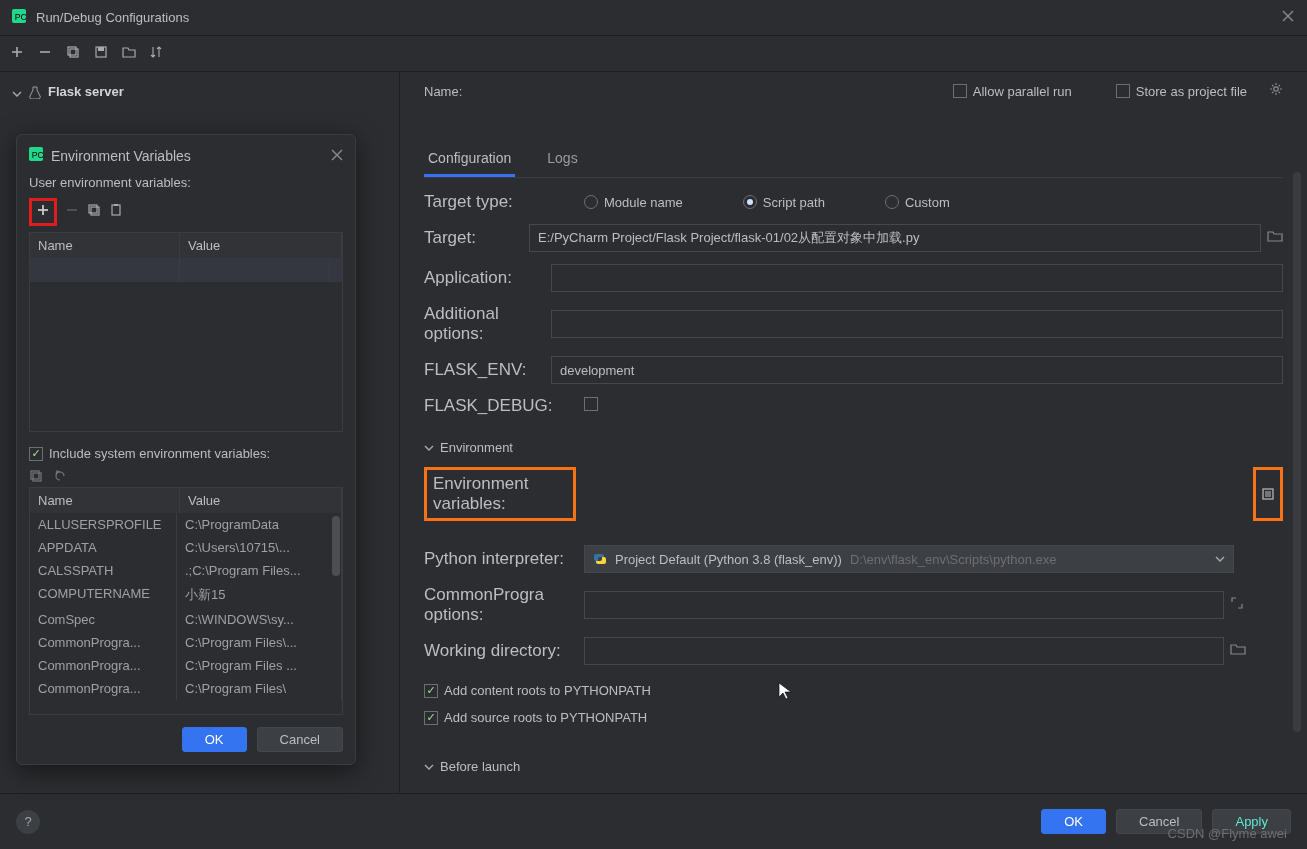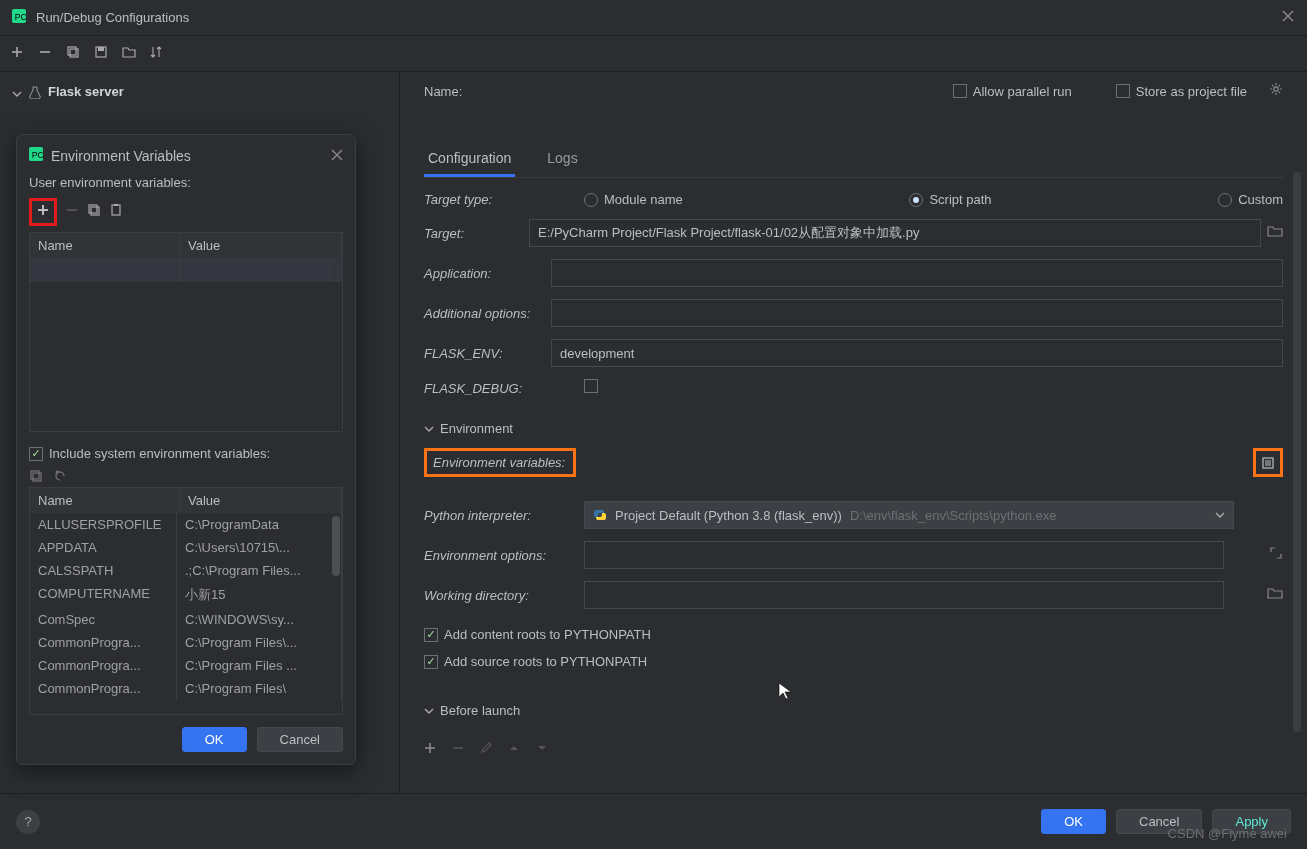--- a/index.html
+++ b/index.html
@@ -16,22 +16,22 @@
 .main { flex: 1; padding: 10px 24px; overflow: hidden; position: relative; }
 .name-row { display: flex; align-items: center; gap: 16px; margin-bottom: 0; }
 .input { background: #2b2d30; border: 1px solid #45474d; color: #bcbec4; padding: 4px 8px; font-size: 13px; height: 28px; }
 .name-input { width: 430px; }
 .checkbox-row { display:inline-flex; align-items:center; gap:6px; color:#bcbec4; font-size:13px; }
 .tabs { display: flex; gap: 28px; border-bottom: 1px solid #3a3c40; margin-top: 42px; }
 .tab { padding: 8px 4px; font-size: 14px; color: #9a9c9f; cursor: pointer; }
 .tab.active { color: #bcbec4; border-bottom: 3px solid #3574f0; }
 .form-grid { margin-top: 14px; display:flex; flex-direction:column; gap:12px; }
 .form-row { display:flex; align-items:center; gap:8px; }
-.form-row .lbl { width: 152px; color:#bcbec4; font-size:13px;font-style:italic; }
-.form-row .fld { flex:1;justify-content:space-between; }
+.form-row .lbl { width: 152px; color:#bcbec4; font-size:17px; }
+.form-row .fld { flex:1; }
 .fld .input { width: 732px; }
 .radio-grp { display:flex; gap:60px; align-items:center; }
 .radio-opt { display:flex; align-items:center; gap:6px; font-size:13px; color:#bcbec4; }
 .section-hdr { display:flex; align-items:center; gap:6px; font-size:13px; color:#bcbec4; margin-top:12px; cursor:pointer; }
 .chk { width:14px; height:14px; border:1px solid #6e6f75; display:inline-flex; align-items:center; justify-content:center; color:#aaa; font-size:11px; }
 .chk.checked::before { content:"✓"; color:#a7e29b; }
 .radio { width:14px; height:14px; border:1px solid #6e6f75; border-radius:50%; display:inline-block; position:relative; }
 .radio.sel::after { content:""; position:absolute; inset:3px; background:#cfe2ff; border-radius:50%; }
 .interpreter-box { background:#3c3f43; border:1px solid #45474d; width:650px; height:28px; display:flex; align-items:center; padding:0 8px; gap:8px; font-size:13px; color:#bcbec4; }
 .interpreter-box .dim { color:#6e6f75; }
@@ -330,21 +330,21 @@
             <span>Project Default (Python 3.8 (flask_env))</span>
             <span class="dim">D:\env\flask_env\Scripts\python.exe</span>
             <span style="margin-left:auto"><svg width="10" height="10" viewBox="0 0 10 10">
                   <path d="M1 3l4 4 4-4" stroke="#aaa" fill="none" stroke-width="1.4"></path>
                 </svg></span>
           </div>
         </div>
       </div>
 
       <div class="form-row">
-        <div class="lbl">Environment options:</div>
+        <div class="lbl">CommonProgra options:</div>
         <div class="fld" style="display:flex;align-items:center;gap:6px;">
           <input class="input" style="width: 640px;">
           <span><svg width="14" height="14" viewBox="0 0 14 14">
                 <path d="M2 6V2h4M12 8v4H8" stroke="#888" fill="none" stroke-width="1.2"></path>
               </svg></span>
         </div>
       </div>
 
       <div class="form-row">
         <div class="lbl">Working directory:</div>

